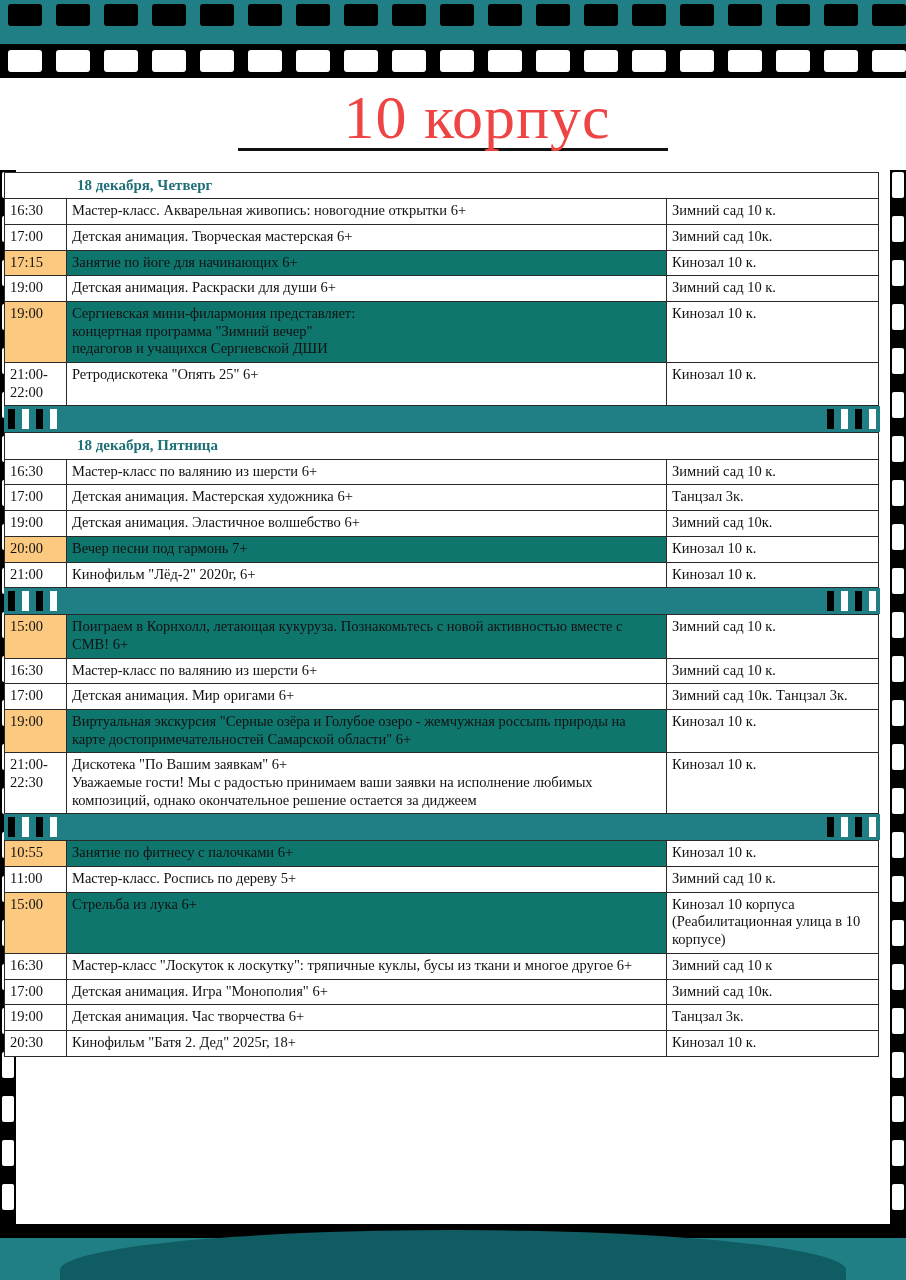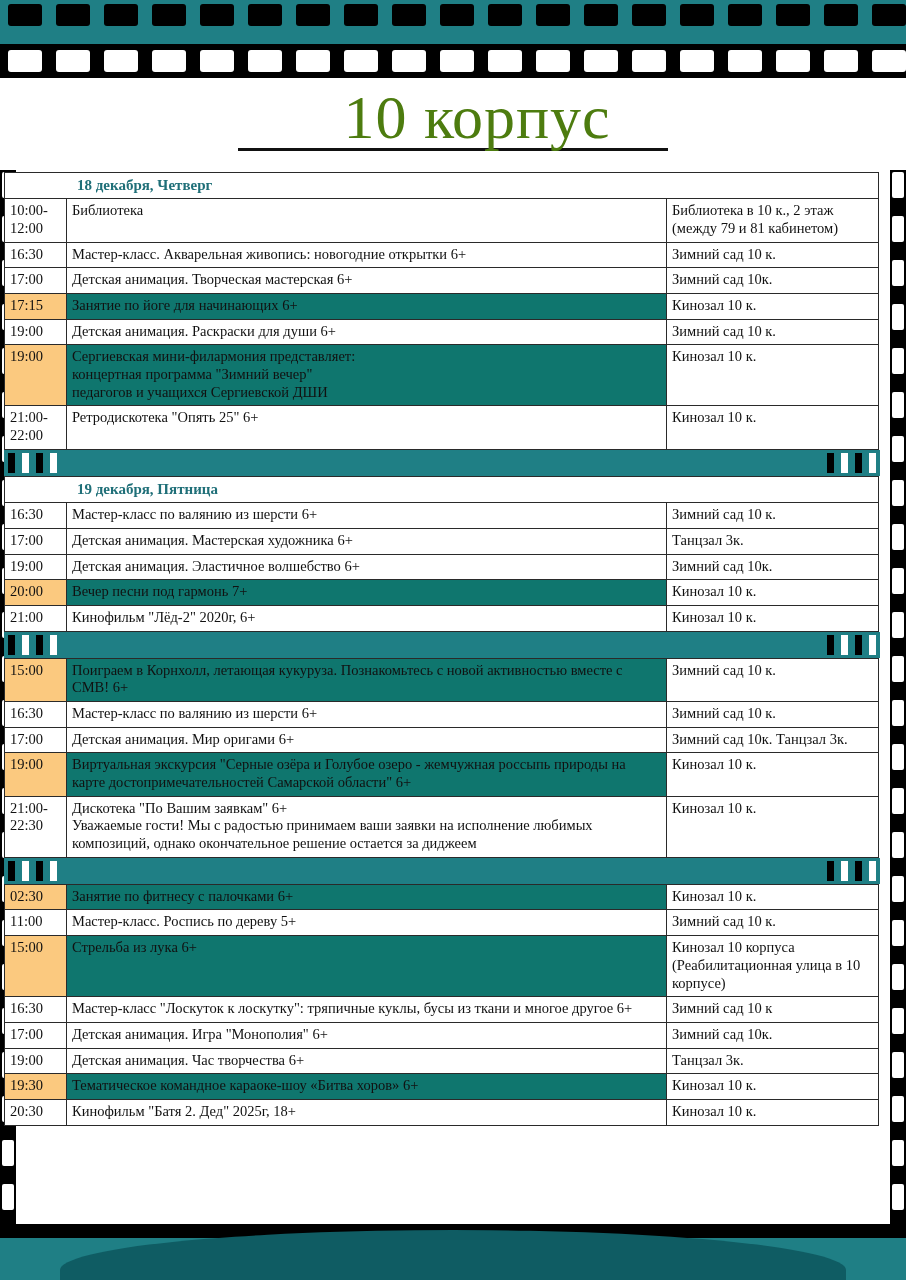--- a/index.html
+++ b/index.html
@@ -88,21 +88,21 @@
     position: absolute;
     left: 0; top: 78px;
     width: 906px; height: 92px;
     background: #ffffff;
     text-align: center;
   }
   .title-text {
     font-family: "Liberation Serif", serif;
     font-size: 62px;
     line-height: 78px;
-    color: #4d7c0f;
+    color: #ef4444;
     letter-spacing: 1px;
     margin-left: 48px;
   }
   .title-rule {
     width: 430px;
     height: 3px;
     background: #111;
     margin: -8px auto 0 auto;
   }
 
@@ -301,26 +301,20 @@
     <colgroup>
       <col class="c-time">
       <col class="c-event">
       <col class="c-place">
     </colgroup>
     <tbody id="sched-body">
         <tr class="dayhdr">
           <td colspan="3">18 декабря, Четверг</td>
         </tr>
         <tr>
-          <td class="time nowrap">10:00-
-12:00</td>
-          <td class="event nowrap">Библиотека</td>
-          <td class="place">Библиотека в 10 к., 2 этаж (между 79 и 81 кабинетом)</td>
-        </tr>
-        <tr>
           <td class="time nowrap">16:30</td>
           <td class="event nowrap">Мастер-класс.  Акварельная живопись: новогодние открытки 6+</td>
           <td class="place">Зимний сад 10 к.</td>
         </tr>
         <tr>
           <td class="time nowrap">17:00</td>
           <td class="event nowrap">Детская анимация. Творческая мастерская 6+</td>
           <td class="place">Зимний сад 10к.</td>
         </tr>
         <tr class="highlight">
@@ -358,21 +352,21 @@
               <div class="film-dots right">
                 <div class="dot"></div>
                 <div class="dot w"></div>
                 <div class="dot"></div>
                 <div class="dot w"></div>
               </div>
             </div>
           </td>
         </tr>
         <tr class="dayhdr">
-          <td colspan="3">19 декабря, Пятница</td>
+          <td colspan="3">18 декабря, Пятница</td>
         </tr>
         <tr>
           <td class="time nowrap">16:30</td>
           <td class="event nowrap">Мастер-класс по валянию из шерсти 6+</td>
           <td class="place">Зимний сад 10 к.</td>
         </tr>
         <tr>
           <td class="time nowrap">17:00</td>
           <td class="event nowrap">Детская анимация. Мастерская художника 6+</td>
           <td class="place">Танцзал 3к.</td>
@@ -449,21 +443,21 @@
               <div class="film-dots right">
                 <div class="dot"></div>
                 <div class="dot w"></div>
                 <div class="dot"></div>
                 <div class="dot w"></div>
               </div>
             </div>
           </td>
         </tr>
         <tr class="highlight">
-          <td class="time nowrap">02:30</td>
+          <td class="time nowrap">10:55</td>
           <td class="event nowrap">Занятие по фитнесу с палочками 6+</td>
           <td class="place">Кинозал 10 к.</td>
         </tr>
         <tr>
           <td class="time nowrap">11:00</td>
           <td class="event nowrap">Мастер-класс. Роспись по дереву 5+</td>
           <td class="place">Зимний сад 10 к.</td>
         </tr>
         <tr class="highlight">
           <td class="time nowrap">15:00</td>
@@ -478,25 +472,20 @@
         <tr>
           <td class="time nowrap">17:00</td>
           <td class="event nowrap">Детская анимация. Игра "Монополия" 6+</td>
           <td class="place">Зимний сад 10к.</td>
         </tr>
         <tr>
           <td class="time nowrap">19:00</td>
           <td class="event nowrap">Детская анимация. Час творчества 6+</td>
           <td class="place">Танцзал 3к.</td>
         </tr>
-        <tr class="highlight">
-          <td class="time nowrap">19:30</td>
-          <td class="event nowrap">Тематическое командное караоке-шоу «Битва хоров» 6+</td>
-          <td class="place">Кинозал 10 к.</td>
-        </tr>
         <tr>
           <td class="time nowrap">20:30</td>
           <td class="event nowrap">Кинофильм  "Батя 2. Дед" 2025г, 18+</td>
           <td class="place">Кинозал 10 к.</td>
         </tr>
       </tbody>
   </table>
 </div>
 
 </body></html>

